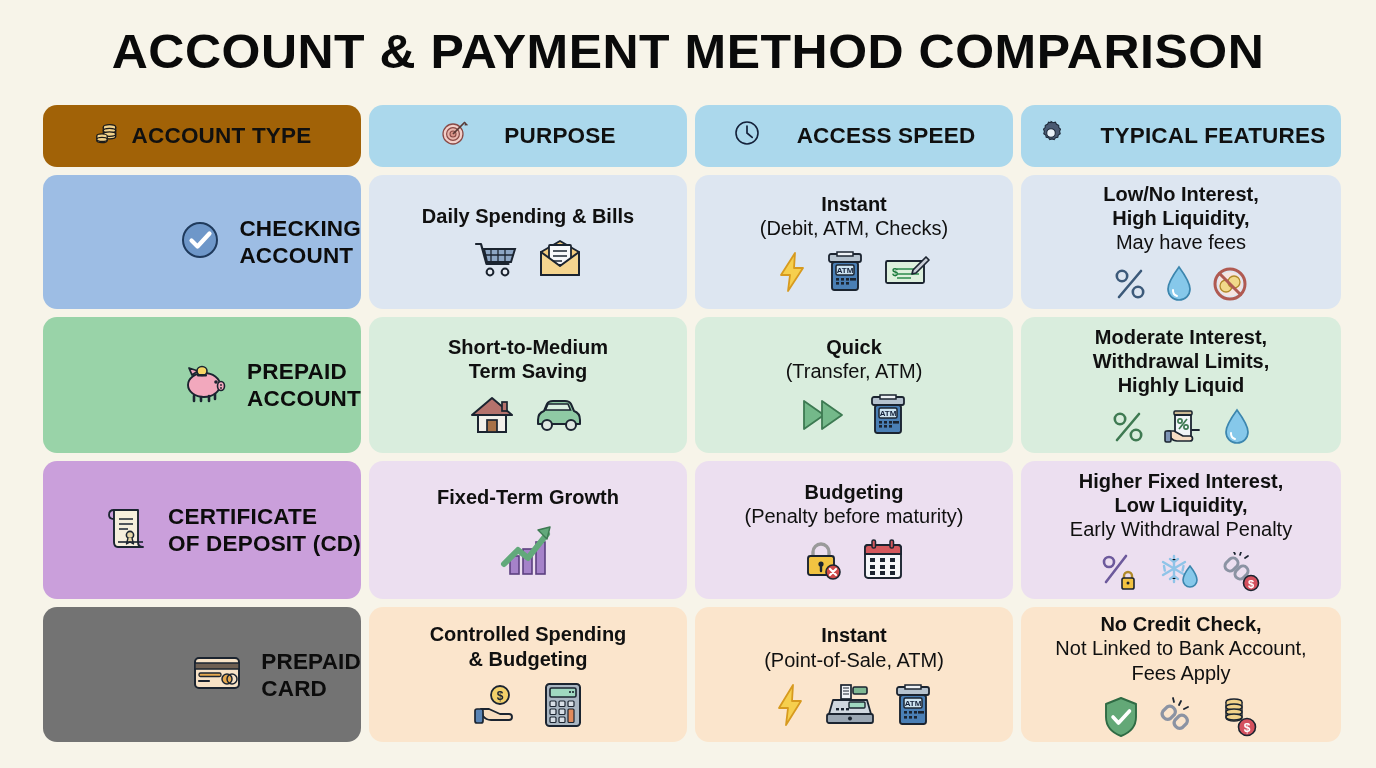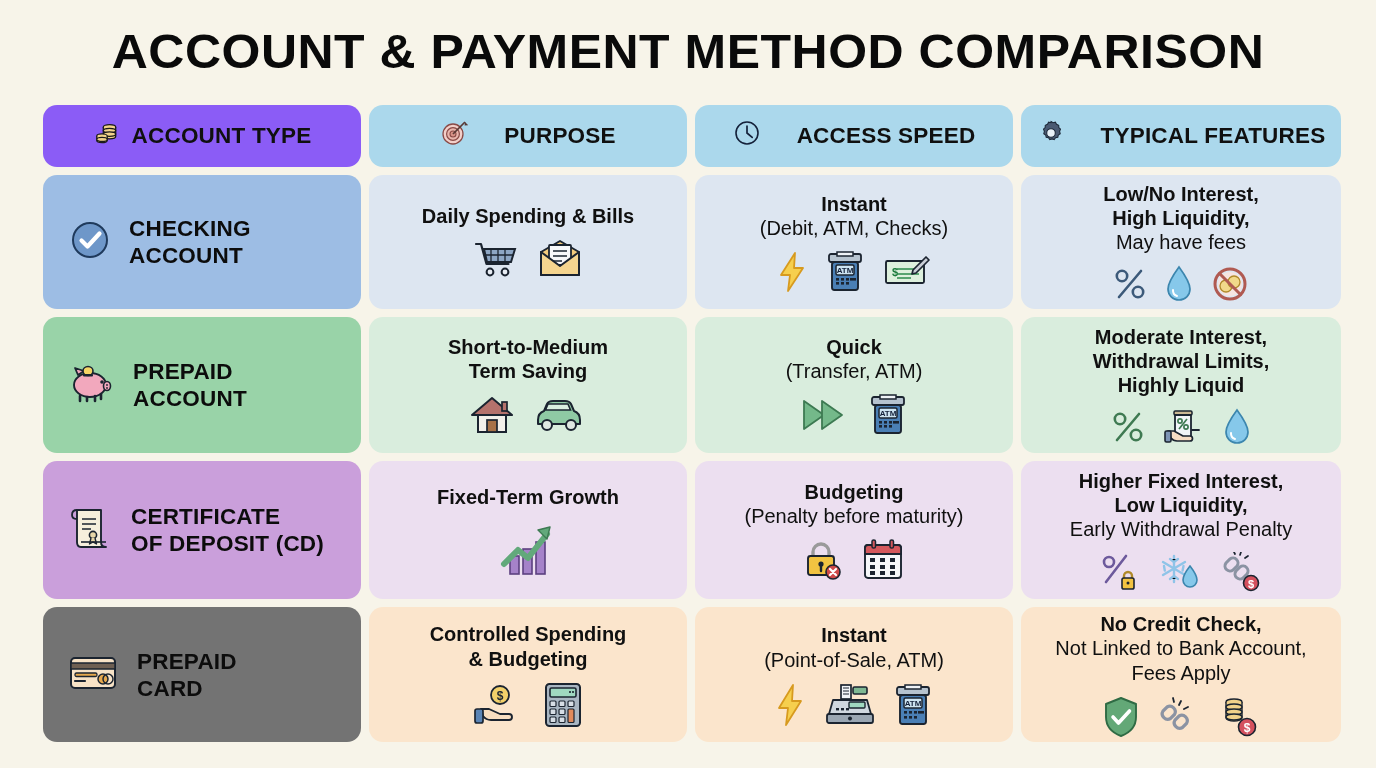--- a/index.html
+++ b/index.html
@@ -45,28 +45,28 @@
 
   
   .hdr {
     flex-direction: row;
     gap: 11px;
     font-weight: bold;
     font-size: 22.5px;
     color: #101010;
     letter-spacing: 0.2px;
   }
-  .hdr.c0 { background: #8b5cf6; }
+  .hdr.c0 { background: #a16207; }
   .hdr.c1, .hdr.c2, .hdr.c3 { background: #abd8ec; gap: 36px; }
   .hdr-label { white-space: nowrap; }
 
   
   .rowlabel {
     flex-direction: row;
-    justify-content: flex-start;
+    justify-content: flex-end;
     gap: 18px;
     padding-left: 26px;
   }
   .rowlabel .txt {
     font-weight: bold;
     font-size: 22.5px;
     line-height: 1.2;
     color: #0c0c0c;
     text-align: left;
     letter-spacing: 0.2px;

